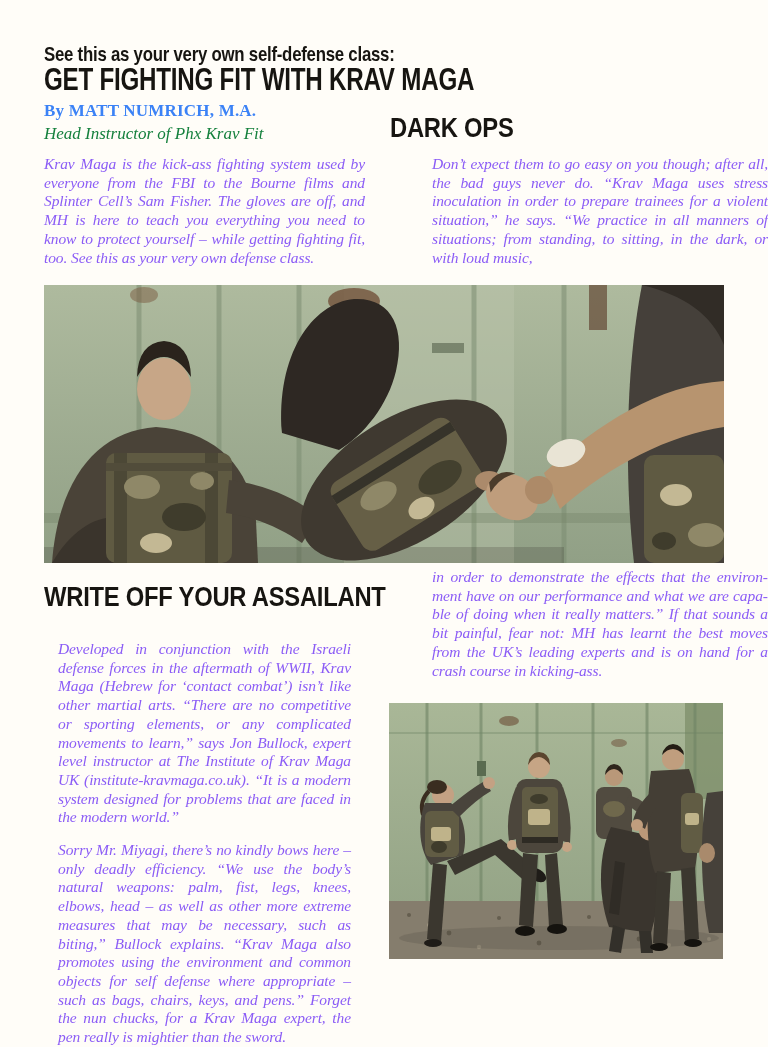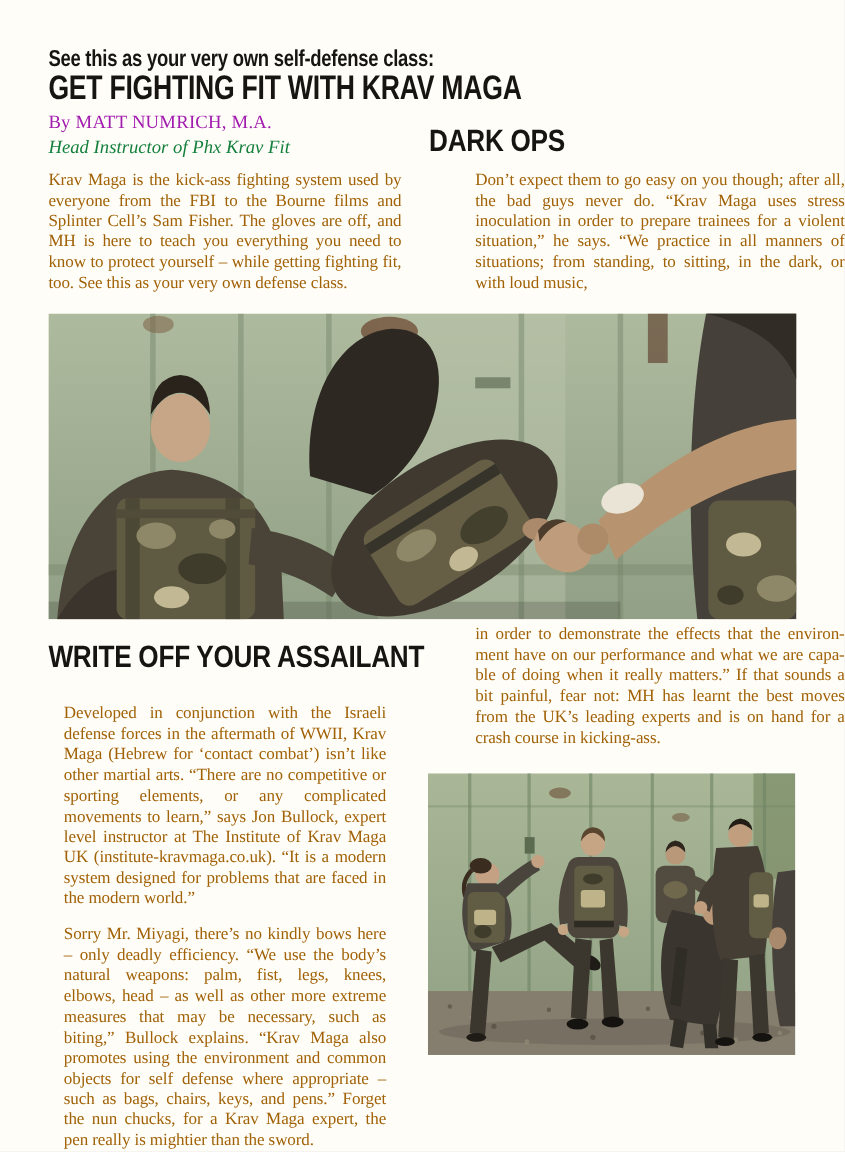--- a/index.html
+++ b/index.html
@@ -18,29 +18,29 @@
   }
   .kicker{position:absolute;left:44px;top:42px;font-size:21px;letter-spacing:-0.3px;text-decoration:underline;}
   .kicker>span{display:inline-block;transform:scaleX(0.80);transform-origin:0 100%;}
   .title{position:absolute;left:44px;top:62px;font-size:31px;letter-spacing:-0.3px;margin:0;}
   .title>span{display:inline-block;transform:scaleX(0.78);transform-origin:0 100%;}
   .sec-heading{position:absolute;font-size:28px;letter-spacing:-0.3px;margin:0;}
   .sec-heading>span{display:inline-block;transform:scaleX(0.85);transform-origin:0 100%;}
   .h-darkops{left:390px;top:112px;}
   .h-writeoff{left:44px;top:581px;}
   
-  .byline{position:absolute;left:44px;top:101px;font-weight:400;font-size:17px;color:#a21caf;letter-spacing:0.2px;}
+  .byline{position:absolute;left:44px;top:101px;font-weight:700;font-size:17px;color:#3b82f6;letter-spacing:0.2px;}
   .credit{position:absolute;left:44px;top:124px;font-style:italic;font-size:17px;color:#15803d;}
   
   .body{
     position:absolute;margin:0;
     font-size:15.5px;line-height:18.7px;
     text-align:justify;text-justify:inter-word;
     -webkit-hyphens:manual;hyphens:manual;
-    letter-spacing:-0.1px;color:#a16207;
+    letter-spacing:-0.1px;color:#8b5cf6;font-style:italic;
   }
   .left-col{left:44px;width:321px;}
   .right-col{left:390px;width:336px;margin-left:42px;}
   .p-intro{top:155px;}
   .p-dark1{top:155px;}
   .p-dark2{top:568px;}
   .left-stack{position:absolute;left:44px;top:626px;width:321px;}
   .left-stack p{position:static;margin:14px;}
   
   figure{margin:0;padding:0;position:absolute;}

